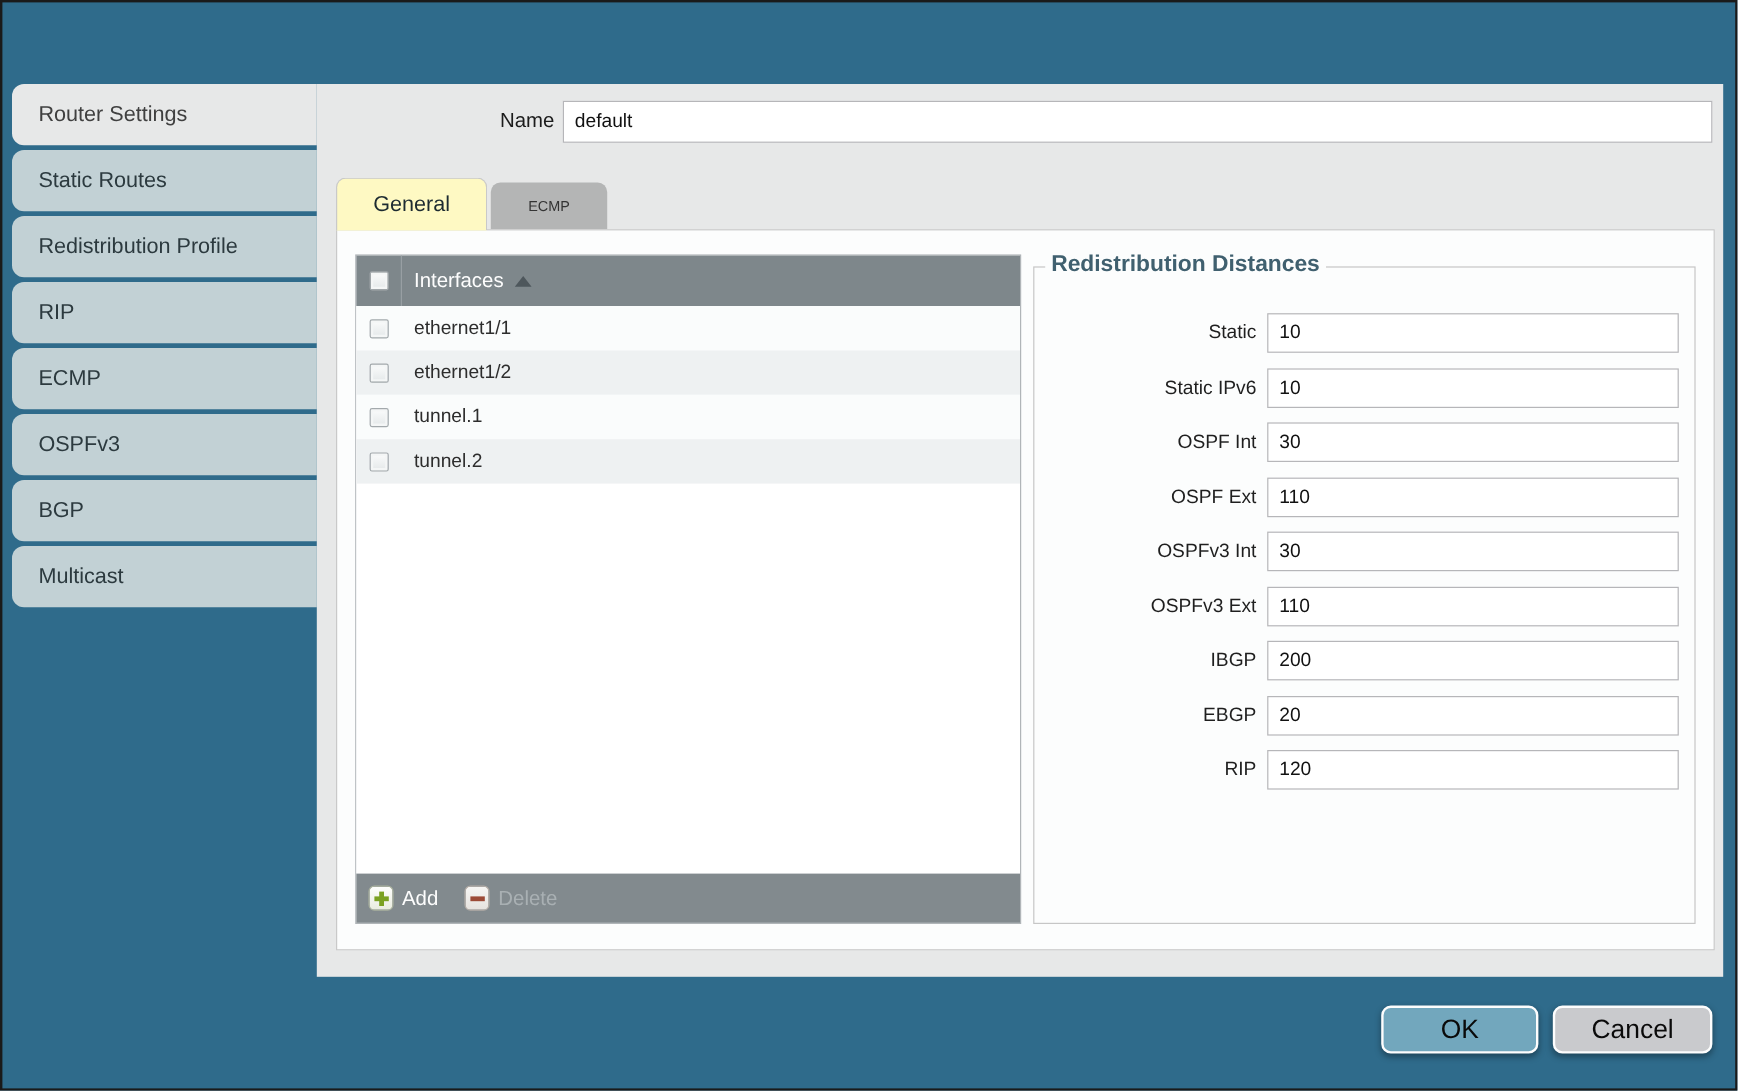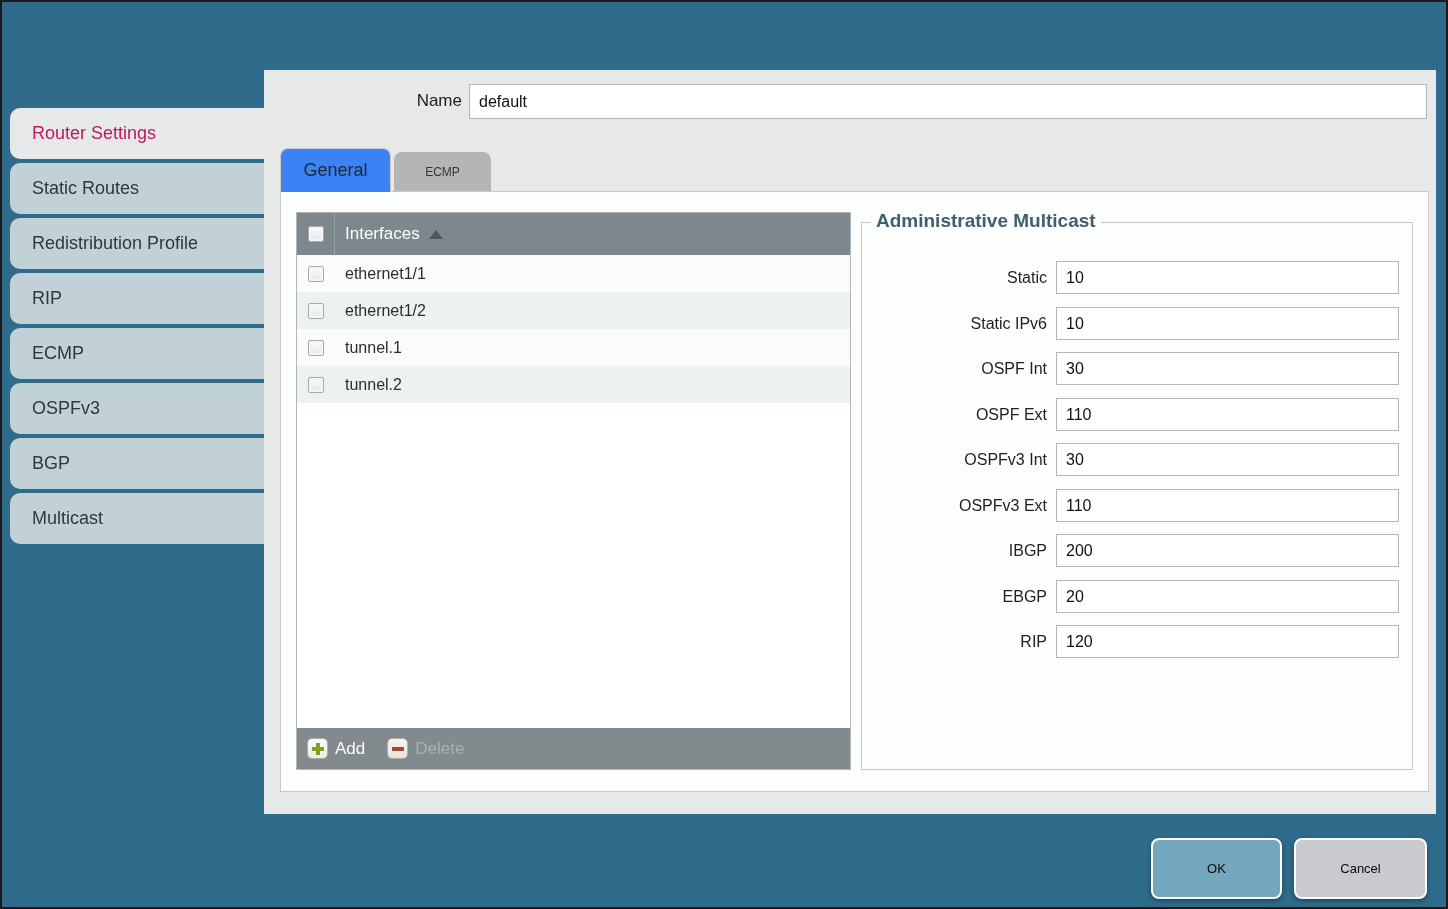--- a/index.html
+++ b/index.html
@@ -27,38 +27,38 @@
   }
   .window-icon .inner-pane { position:absolute; left:3px; right:3px; top:3px; height:8px; background:#c5cfd4; }
 
   
   .sidebar { position:absolute; left:8px; top:68px; width:254px; }
   .side-tab {
     width:254px; height:51px; margin-bottom:4px; border-radius:10px 0 0 10px;
     background:#c2d1d5; color:#2c3a3f; font-size:18px;
     display:flex; align-items:center; padding-left:22px; cursor:pointer;
   }
-  .side-tab.active { background:#e7e8e8; color:#be185d;margin-top:38px; }
+  .side-tab.active { background:#e7e8e8; color:#404040; }
 
   
   .panel { position:absolute; left:262px; top:68px; width:1172px; height:744px; background:#e7e8e8; }
 
   .name-row { position:absolute; left:0; top:14px; width:100%; height:36px; }
   .name-label { position:absolute; left:142px; top:7px; width:56px; text-align:right; font-size:17px; color:#1c1c1c; }
   .name-input {
     position:absolute; left:205px; top:0; width:958px; height:35px;
     border:1px solid #b6b6b9; background:#fff; font-family:"Liberation Sans",sans-serif;
     font-size:16px; color:#111; padding:0 9px;
   }
 
   
   .tabstrip { position:absolute; left:16px; top:78px; height:44px; display:flex; align-items:flex-end; }
   .tab { border-radius:8px 8px 0 0; display:flex; align-items:center; justify-content:center; cursor:pointer; }
   .tab.active {
-    width:111px; height:44px; background:#3b82f6; color:#1d2b31; font-size:18px;
+    width:126px; height:44px; background:#fef9c3; color:#1d2b31; font-size:18px;
     border:1px solid #c9c9c9; border-bottom:none; position:relative; z-index:3;
   }
   .tab.inactive { width:97px; height:40px; background:#b4b5b5; color:#343434; font-size:12px; margin-left:3px; }
 
   
   .card {
     position:absolute; left:16px; top:121px; width:1149px; height:601px;
     background:#fcfdfd; border:1px solid #c9c9c9; z-index:2;
   }
 
@@ -101,22 +101,22 @@
   .dist-row { position:absolute; left:0; width:100%; height:34px; }
   .dist-label { position:absolute; left:0; top:8px; width:185px; text-align:right; font-size:16px; color:#1f1f1f; }
   .dist-input {
     position:absolute; left:194px; top:0; width:343px; height:33px;
     border:1px solid #b6b6b9; background:#fff; font-family:"Liberation Sans",sans-serif;
     font-size:16px; color:#111; padding:0 9px;
   }
 
   
   .btn {
-    position:absolute; height:61px; border-radius:8px; border:2px solid #fdfdfd;
-    font-size:13px; color:#0a0a0a; display:flex; align-items:center; justify-content:center;
+    position:absolute; height:40px; border-radius:8px; border:2px solid #fdfdfd;
+    font-size:22px; color:#0a0a0a; display:flex; align-items:center; justify-content:center;
     cursor:pointer; box-shadow:0 2px 5px rgba(0,0,0,.35); font-family:"Liberation Sans",sans-serif;
   }
   .btn-ok { left:1149px; top:836px; width:131px; background:#72a7bd; }
   .btn-cancel { left:1292px; top:836px; width:133px; background:#c9cacd; }
 </style>
 </head>
 <body>
 
 <div class="dialog">
 
@@ -186,21 +186,21 @@
             <span class="add-label">Add</span>
           </div>
           <div class="footer-btn disabled">
             <span class="icon-box minus"></span>
             <span class="delete-label">Delete</span>
           </div>
         </div>
       </div>
 
       <div class="fieldset">
-        <div class="legend">Administrative Multicast</div>
+        <div class="legend">Redistribution Distances</div>
 
         <div class="dist-row" style="top:38px">
           <div class="dist-label">Static</div>
           <input class="dist-input" type="text" value="10" style="">
         </div>
         <div class="dist-row" style="top:84px">
           <div class="dist-label">Static IPv6</div>
           <input class="dist-input" type="text" value="10" style="">
         </div>
         <div class="dist-row" style="top:129px">

